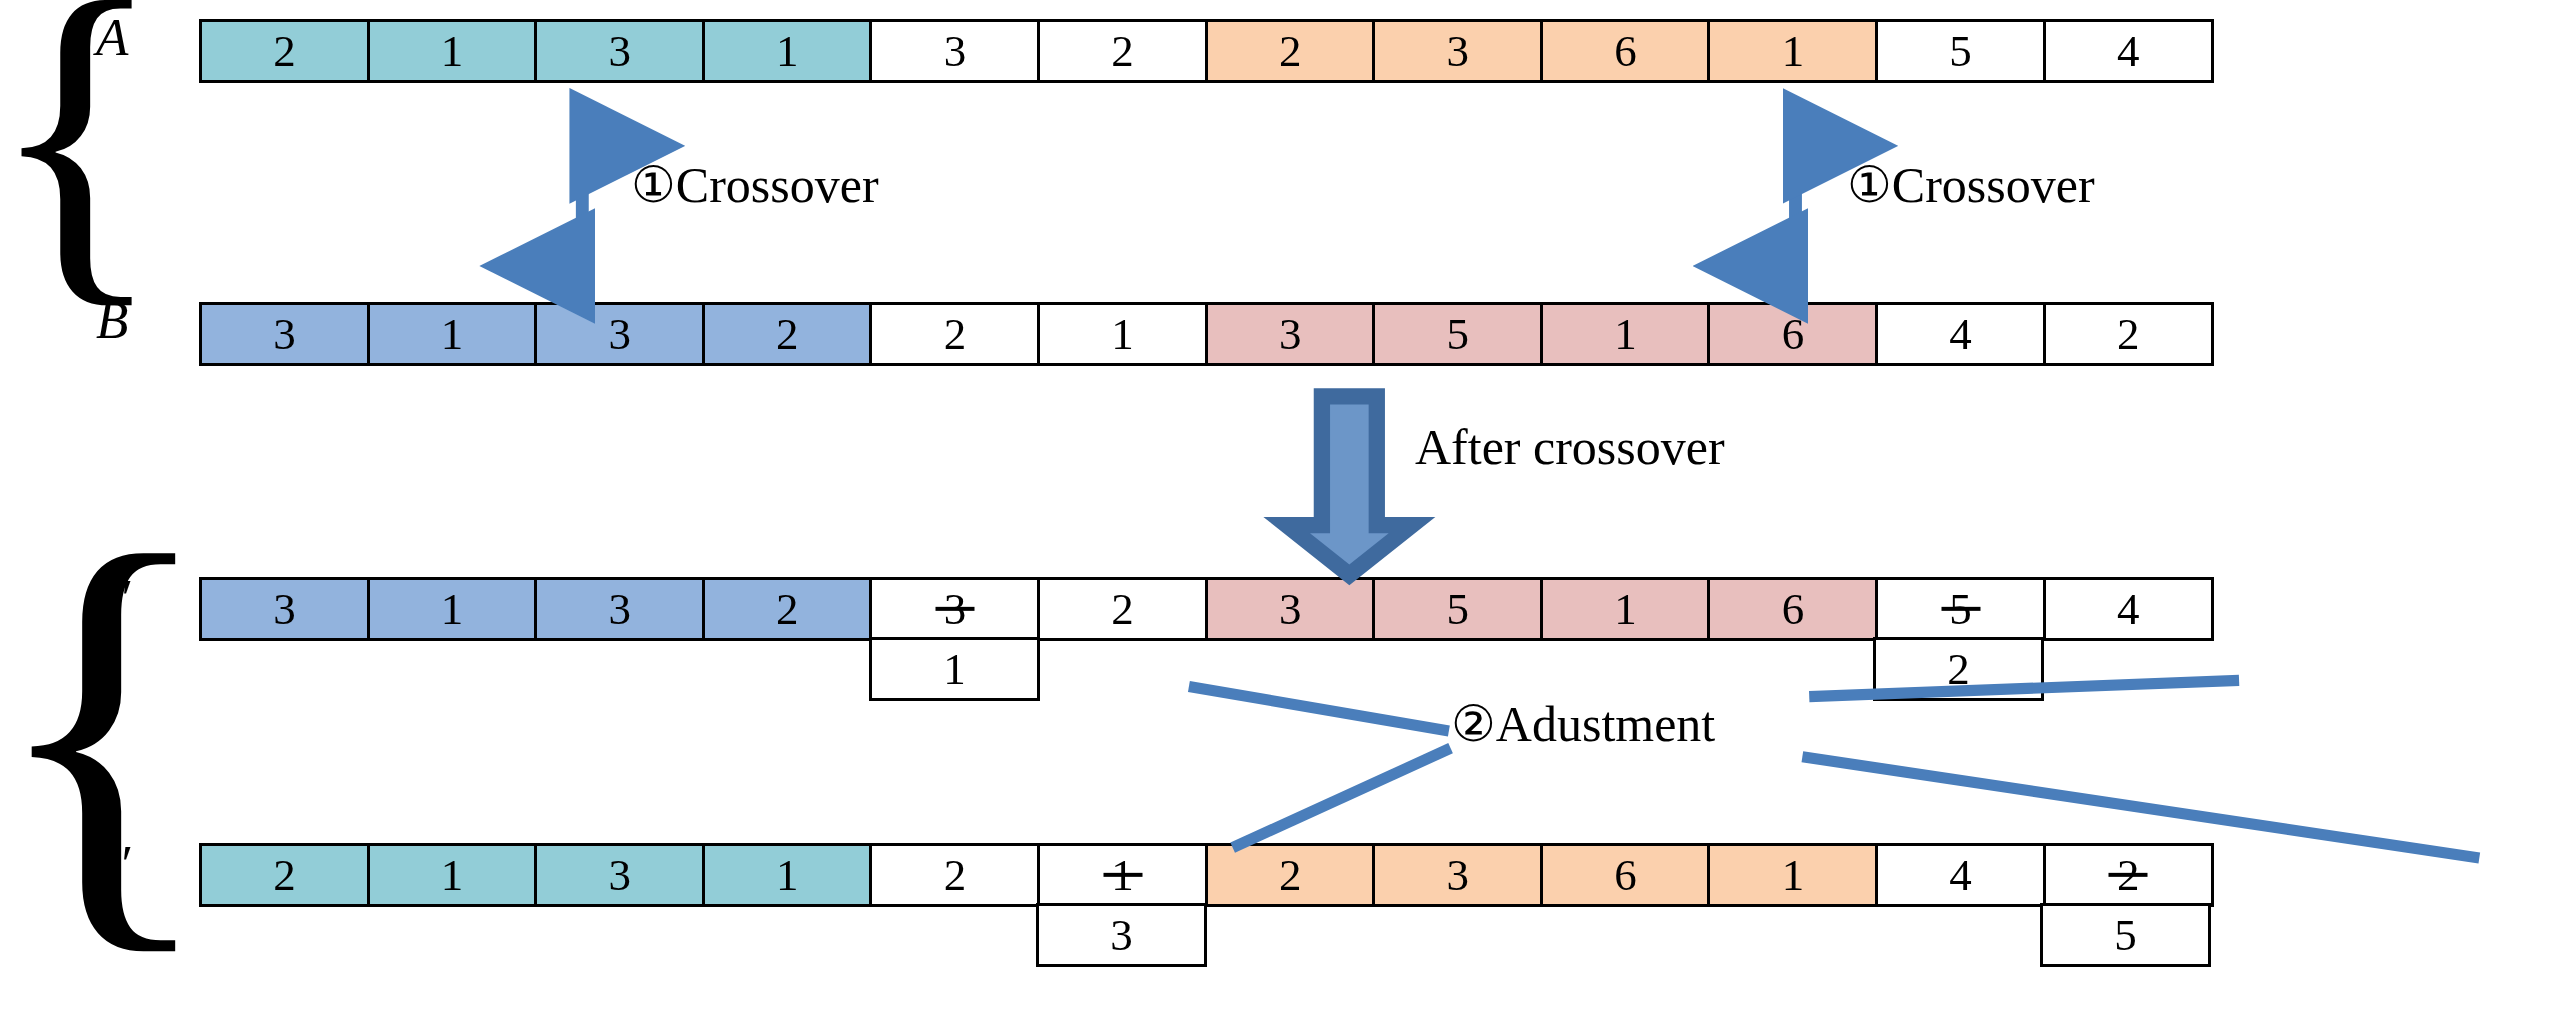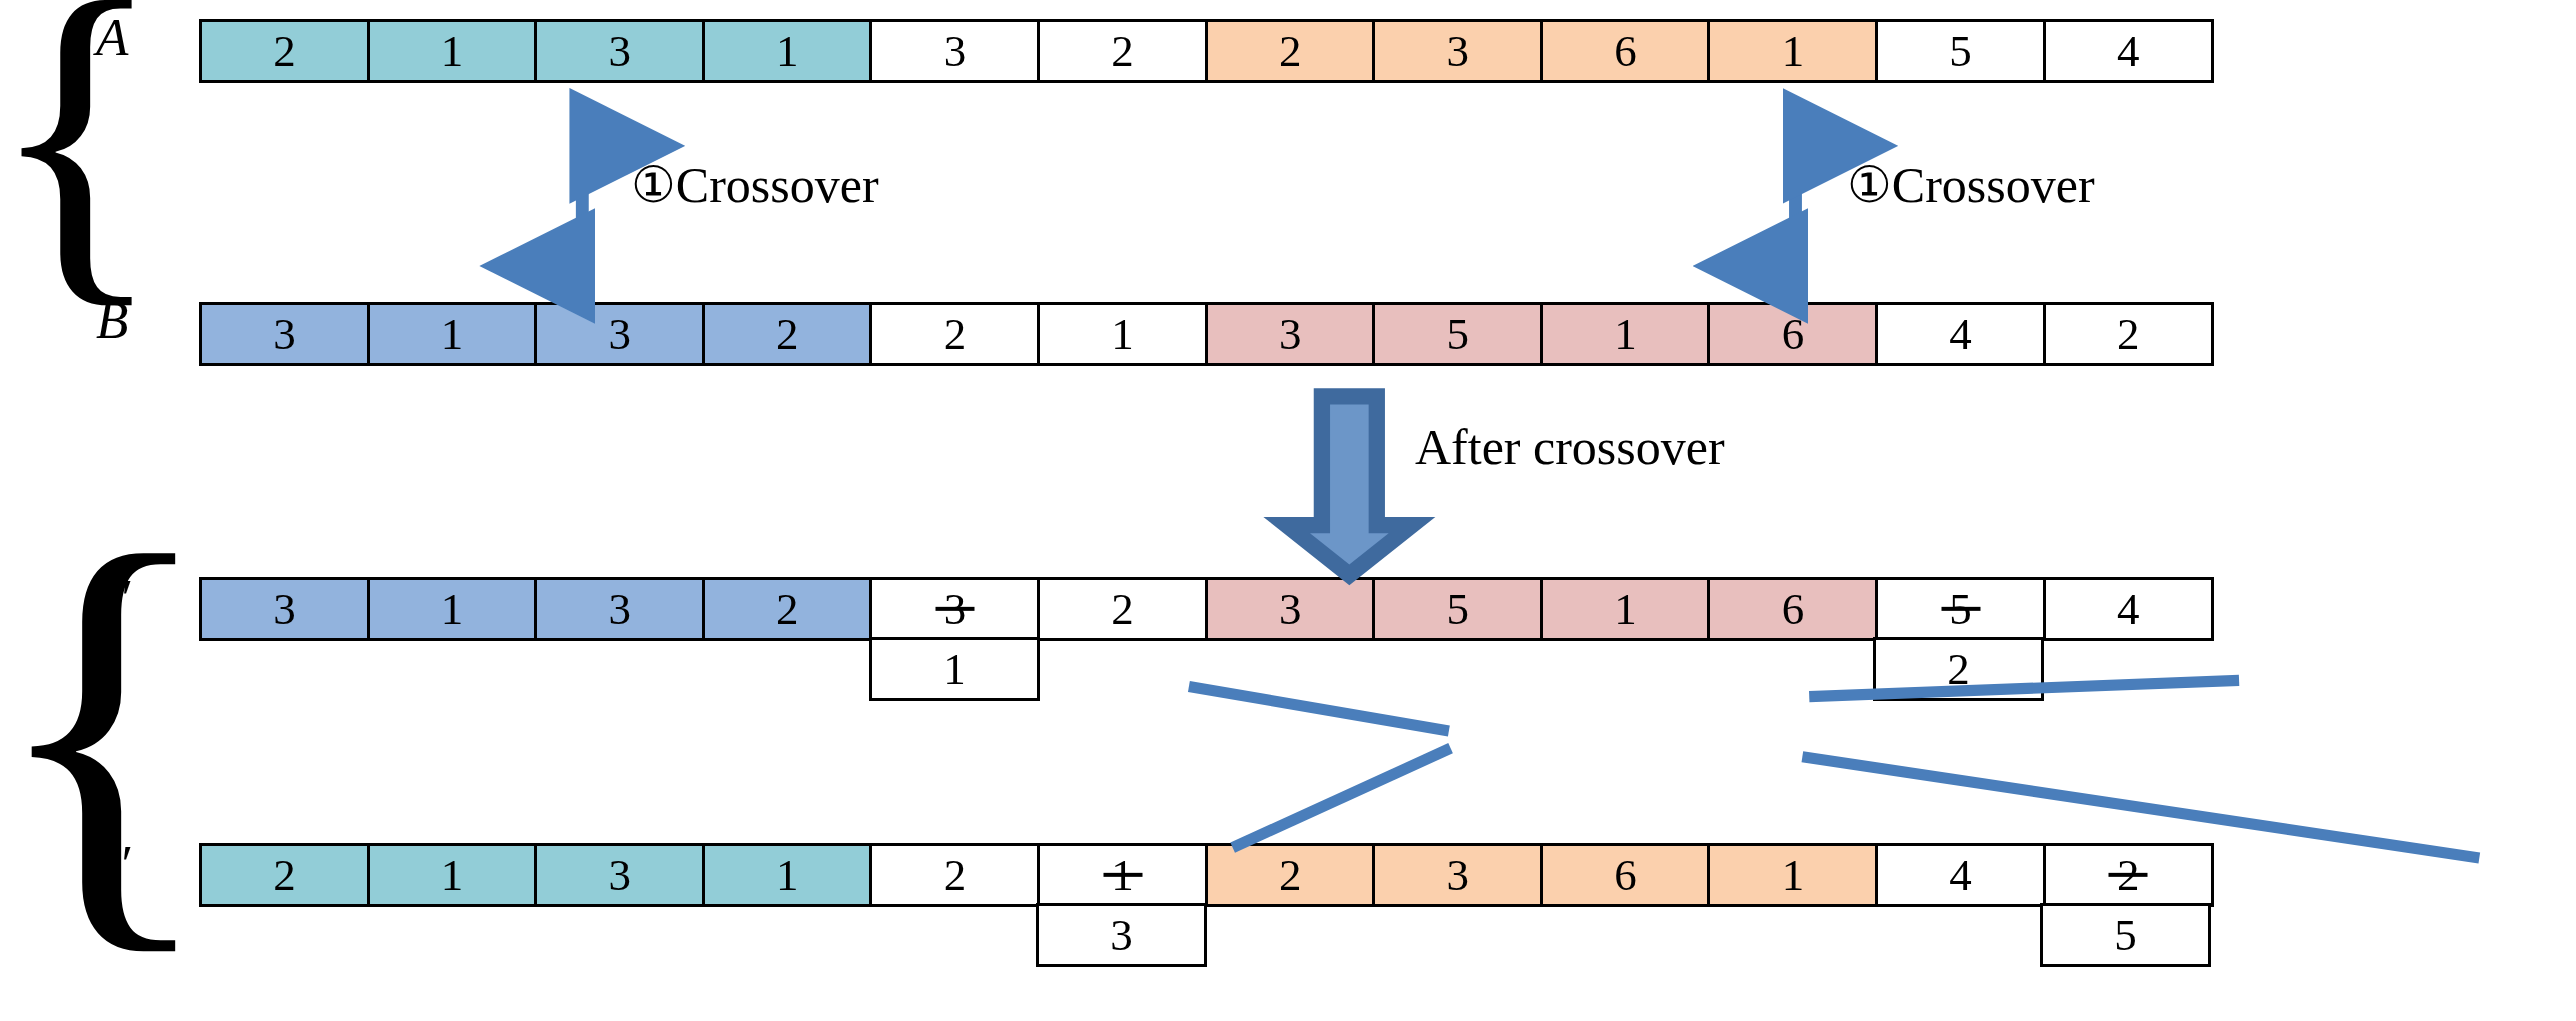--- a/index.html
+++ b/index.html
@@ -129,20 +129,21 @@
   <div id="subcells">
       <div class="subcell" style="left: 869px; top: 637px; width: 171px; height: 64px;">1</div>
       <div class="subcell" style="left: 1873px; top: 637px; width: 171px; height: 64px;">2</div>
       <div class="subcell" style="left: 1036px; top: 903px; width: 171px; height: 64px;">3</div>
       <div class="subcell" style="left: 2040px; top: 903px; width: 171px; height: 64px;">5</div>
     </div>
 
   <div class="anno" style="left:631px;top:156px;">①Crossover</div>
   <div class="anno" style="left:1847px;top:156px;">①Crossover</div>
   <div class="anno" style="left:1415px;top:418px;">After crossover</div>
+  <div class="anno" style="left:1451px;top:695px;">②Adustment</div>
 
   <svg id="overlay" viewBox="0 0 3001 1190">
     <defs>
       <marker id="ahU" markerWidth="9" markerHeight="9" refX="4.5" refY="8" orient="auto" markerUnits="strokeWidth">
         <path d="M4.5,0 L9,9 L0,9 Z" fill="#4a7ebb"></path>
       </marker>
       <marker id="ahD" markerWidth="9" markerHeight="9" refX="4.5" refY="1" orient="auto" markerUnits="strokeWidth">
         <path d="M4.5,9 L0,0 L9,0 Z" fill="#4a7ebb"></path>
       </marker>
     </defs>

